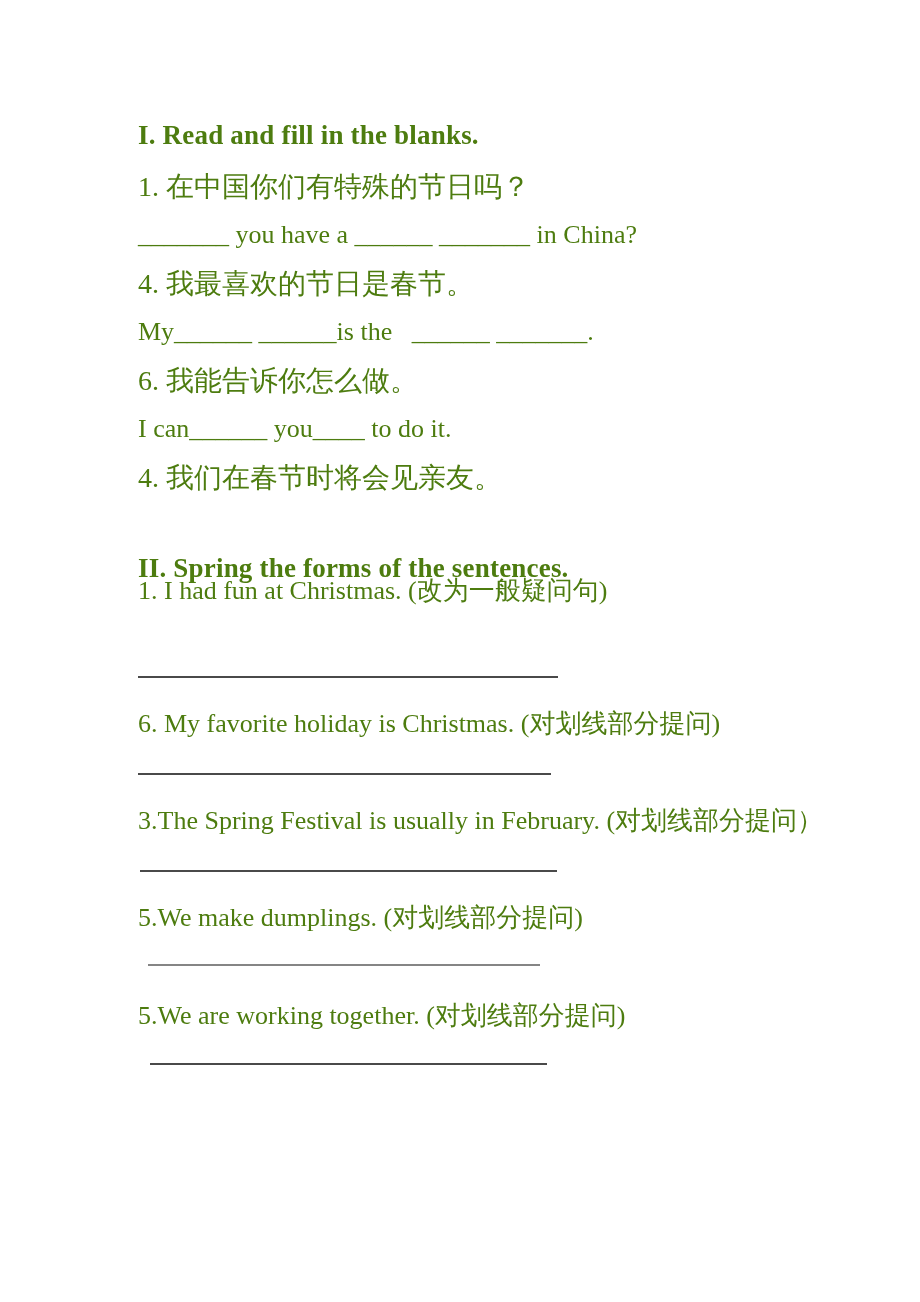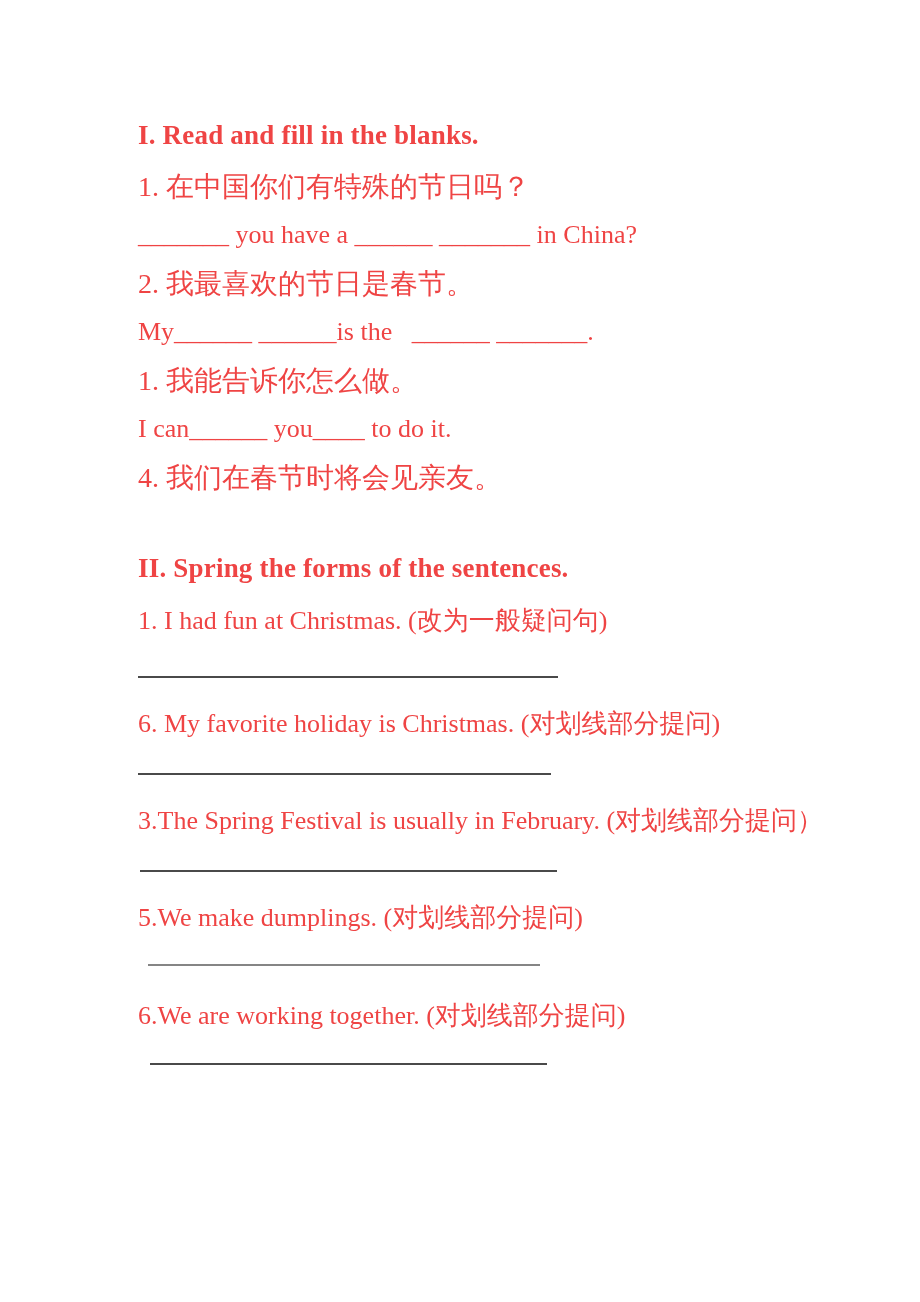--- a/index.html
+++ b/index.html
@@ -7,21 +7,21 @@
     padding: 0;
     background: #ffffff;
   }
   .page {
     position: relative;
     width: 920px;
     height: 1302px;
     background: #ffffff;
     overflow: hidden;
     font-family: "Liberation Serif", serif;
-    color: #ef4444;
+    color: #4d7c0f;
   }
   .line {
     position: absolute;
     left: 138px;
     white-space: pre;
     line-height: 1.2;
   }
   .heading {
     font-size: 27px;
     font-weight: bold;
@@ -46,38 +46,38 @@
 </head>
 <body>
 
 <div class="page">
 
   <div class="line heading" style="top:119px">I. Read and fill in the blanks.</div>
 
   <div class="line zh" style="top:170px">1. 在中国你们有特殊的节日吗？</div>
   <div class="line en" style="top:219px">_______ you have a ______ _______ in China?</div>
 
-  <div class="line zh" style="top:267px">2. 我最喜欢的节日是春节。</div>
+  <div class="line zh" style="top:267px">4. 我最喜欢的节日是春节。</div>
   <div class="line en" style="top:316px">My______ ______is the   ______ _______.</div>
 
-  <div class="line zh" style="top:364px">1. 我能告诉你怎么做。</div>
+  <div class="line zh" style="top:364px">6. 我能告诉你怎么做。</div>
   <div class="line en" style="top:413px">I can______ you____ to do it.</div>
 
   <div class="line zh" style="top:461px">4. 我们在春节时将会见亲友。</div>
 
   <div class="line heading" style="top:552px">II. Spring the forms of the sentences.</div>
 
-  <div class="line en" style="top:605px">1. I had fun at Christmas. (改为一般疑问句)</div>
+  <div class="line en" style="top:575px">1. I had fun at Christmas. (改为一般疑问句)</div>
   <div class="answer-line" style="top:676px; left:138px; width:420px"></div>
 
   <div class="line en" style="top:708px">6. My favorite holiday is Christmas. (对划线部分提问)</div>
   <div class="answer-line" style="top:773px; left:138px; width:413px"></div>
 
   <div class="line en" style="top:805px">3.The Spring Festival is usually in February. (对划线部分提问）</div>
   <div class="answer-line" style="top:870px; left:140px; width:417px"></div>
 
   <div class="line en" style="top:902px">5.We make dumplings. (对划线部分提问)</div>
   <div class="answer-line light" style="top:964px; left:148px; width:392px"></div>
 
-  <div class="line en" style="top:1000px">6.We are working together. (对划线部分提问)</div>
+  <div class="line en" style="top:1000px">5.We are working together. (对划线部分提问)</div>
   <div class="answer-line" style="top:1063px; left:150px; width:397px"></div>
 
 </div>
 
 </body></html>

